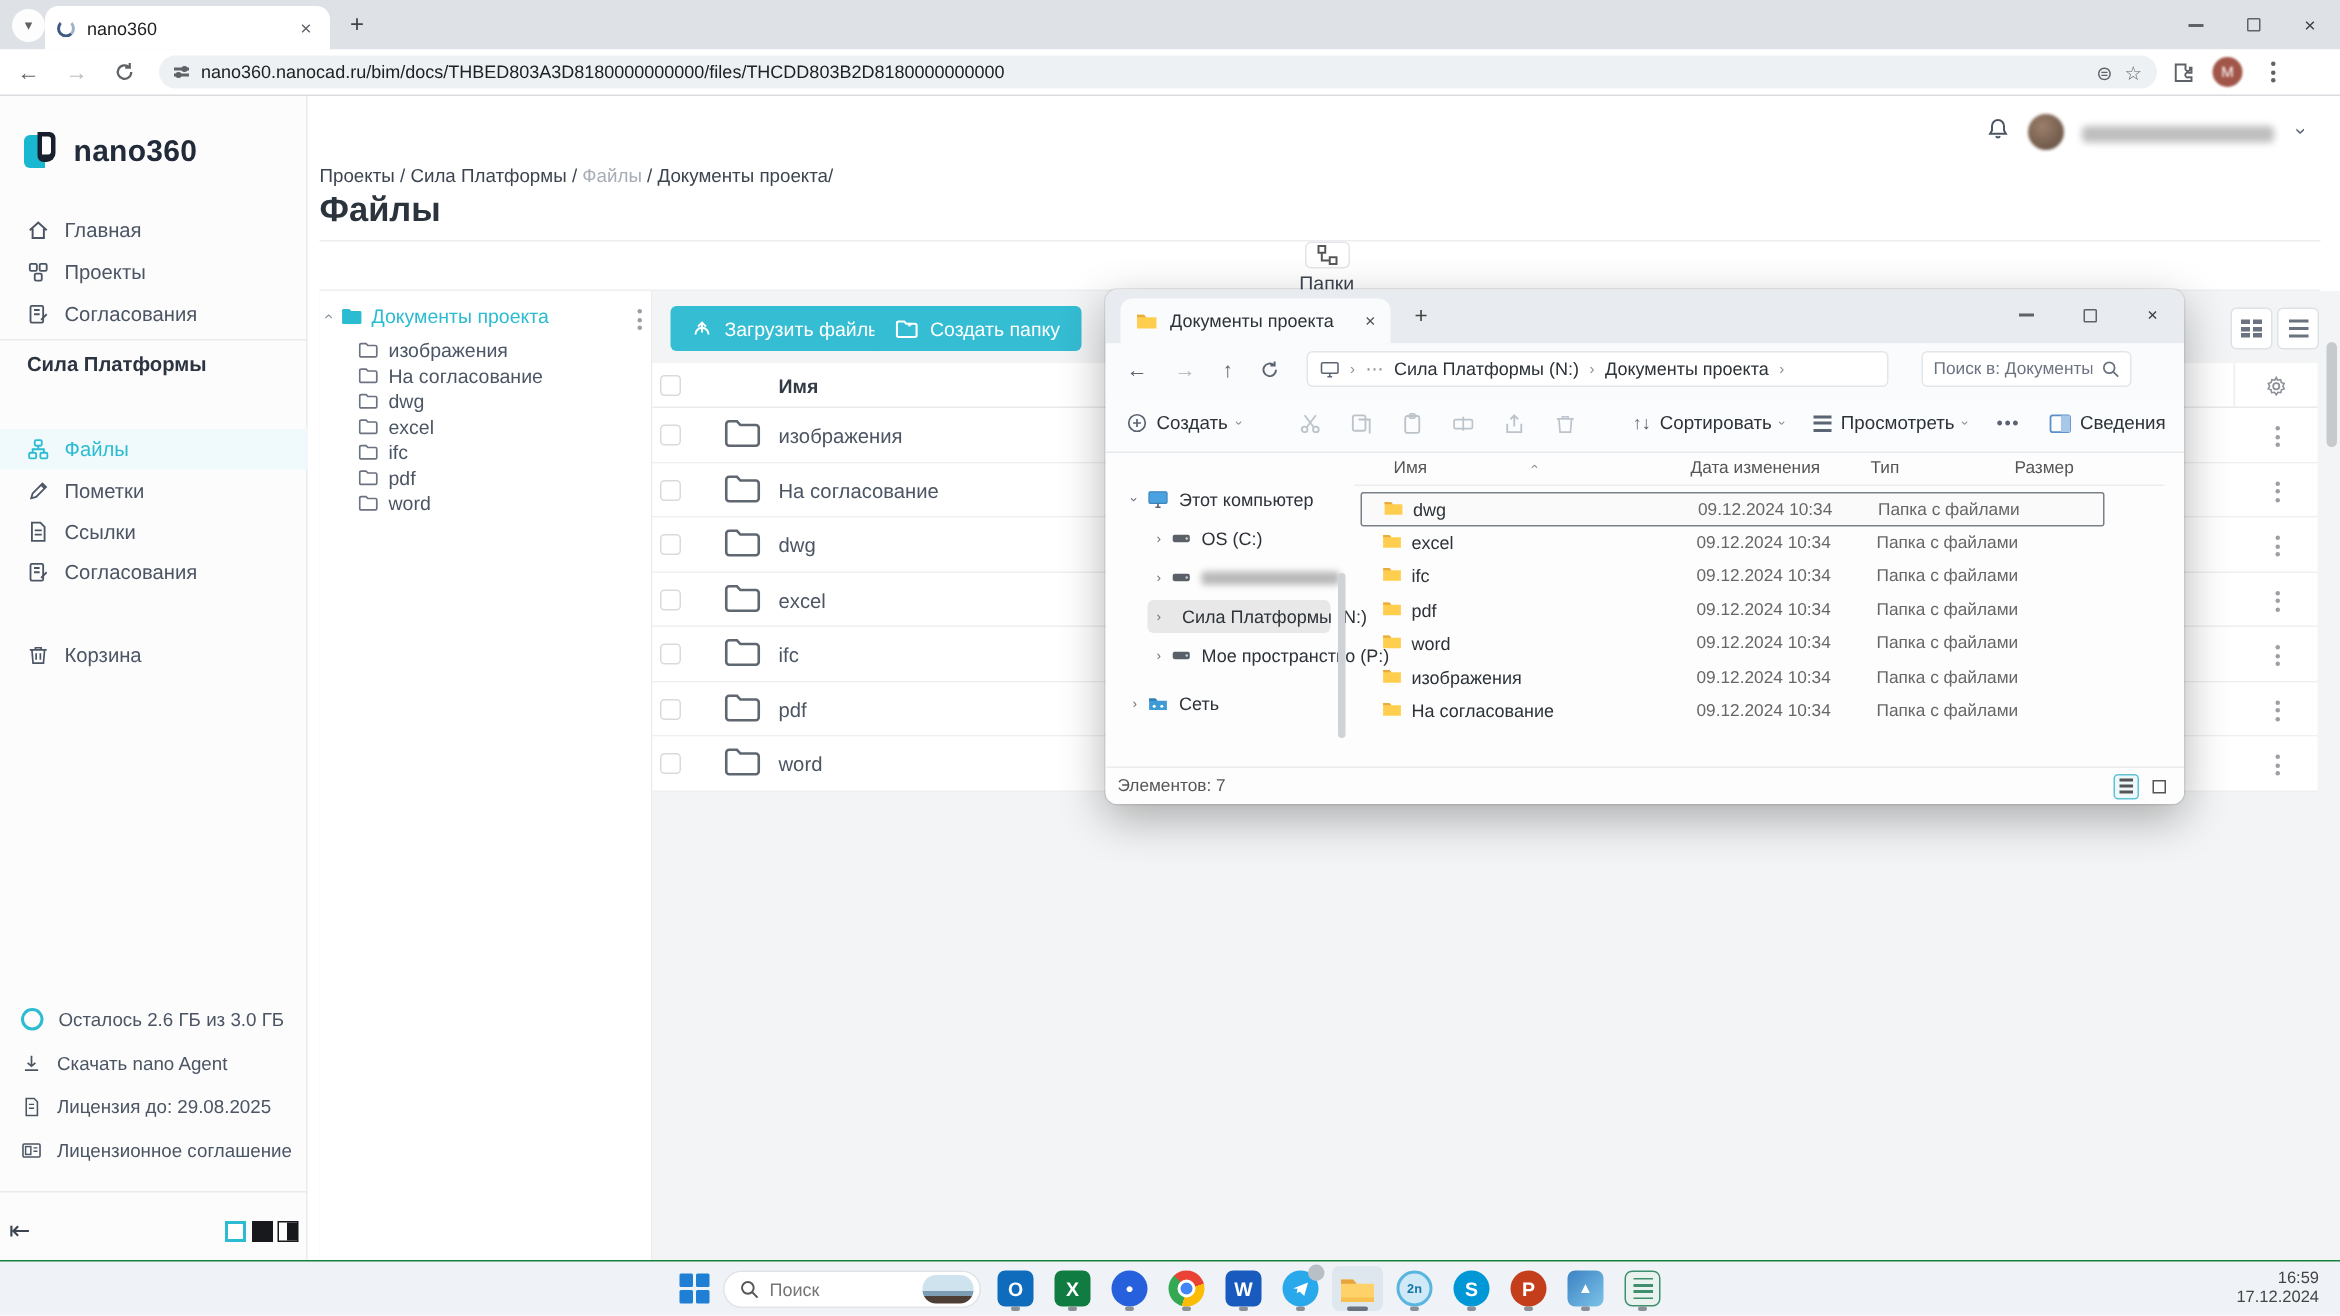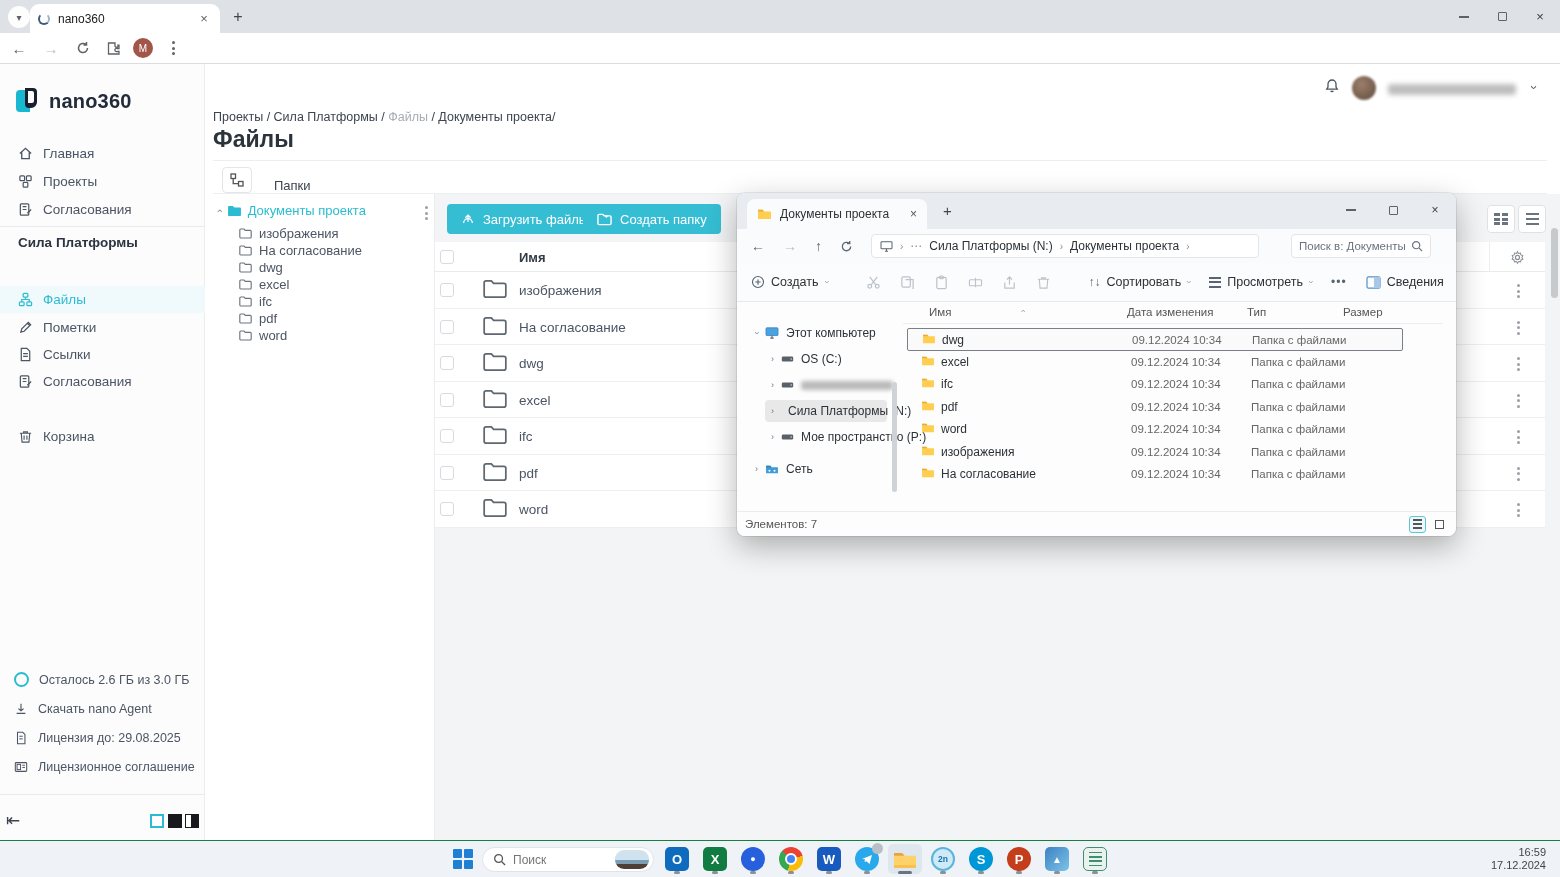--- a/index.html
+++ b/index.html
@@ -66,21 +66,21 @@
   .user-avatar { position:absolute; left:1352px; top:12px; width:24px; height:24px; border-radius:50%; background:radial-gradient(circle at 40% 35%, #9c7f6b, #5d4a3c); filter:blur(1px); }
   .user-name-blur { position:absolute; left:1388px; top:20px; width:128px; height:11px; background:#a8a8a8; border-radius:3px; filter:blur(2.5px); opacity:.75; }
   .user-chev { position:absolute; left:1532px; top:16px; color:#5a6472; font-size:13px; transform:rotate(90deg); }
 
   
   .breadcrumb { position:absolute; left:213px; top:46px; font-size:12.5px; color:#3c4450; }
   .breadcrumb .dim { color:#a6adb5; }
   .page-title { position:absolute; left:213px; top:62px; font-size:23px; font-weight:700; color:#2b333d; }
 
   
-  .folders-bar { position:absolute; left:213px; top:96px; width:1334px; height:34px; border-top:1px solid #eceef0; border-bottom:1px solid #eceef0; display:flex; align-items:flex-end; gap:22px; padding-left:9px; }
+  .folders-bar { position:absolute; left:213px; top:96px; width:1334px; height:34px; border-top:1px solid #eceef0; border-bottom:1px solid #eceef0; display:flex; align-items:center; gap:2px; padding-left:9px;flex-direction:column; }
   .tool-btn { width:30px; height:26px; border:1px solid #e3e5e8; border-radius:4px; background:#fff; display:flex; align-items:center; justify-content:center; }
   .folders-label { font-size:13px; color:#3c4450; }
 
   
   .content-bg { position:absolute; left:213px; top:130px; width:1347px; height:646px; background:#f3f4f5; }
   .tree-panel { position:absolute; left:213px; top:130px; width:222px; height:646px; background:#fff; border-right:1px solid #ececee; }
   .tree-root { position:absolute; left:4px; top:9px; display:flex; align-items:center; gap:6px; font-size:13px; color:#2bbcd2; }
   .tree-caret { color:#7b8794; font-size:11px; transform:rotate(-90deg); display:inline-block; }
   .tree-kebab { position:absolute; right:6px; top:12px; }
   .tree-item { position:absolute; left:26px; display:flex; align-items:center; gap:7px; font-size:13px; color:#4b5563; height:17px; }
@@ -111,21 +111,21 @@
   .ex-tabbar { position:absolute; left:0; top:0; width:719px; height:36px; background:#e8ebef; }
   .ex-tab { position:absolute; left:10px; top:6px; width:180px; height:30px; background:#fafbfc; border-radius:8px 8px 0 0; display:flex; align-items:center; gap:8px; padding:0 10px; }
   .ex-tab-title { flex:1; font-size:12px; color:#2c3238; white-space:nowrap; overflow:hidden; }
   .ex-newtab { position:absolute; left:206px; top:9px; font-size:15px; color:#444; }
   .ex-ctl { position:absolute; top:0; width:42px; height:34px; display:flex; align-items:center; justify-content:center; color:#3c4043; }
   .ex-addr { position:absolute; left:0; top:36px; width:719px; height:34px; background:#fafbfc; display:flex; align-items:center; padding-left:14px; gap:18px; }
   .ex-nav { color:#5a6472; font-size:14px; }
   .ex-nav.dis { color:#b7bdc4; }
   .addr-pill { width:388px; height:24px; background:#fff; border:1px solid #e3e6e9; border-radius:4px; display:flex; align-items:center; gap:7px; padding:0 8px; font-size:12px; color:#2c3238; }
   .addr-sep { color:#8a9096; font-size:10px; }
-  .ex-search { width:140px; height:24px; margin-left:14px; background:#fff; border:1px solid #e3e6e9; border-radius:4px; display:flex; align-items:center; padding:0 7px; gap:6px; font-size:11.5px; color:#6b7280; }
+  .ex-search { width:140px; height:24px; margin-left:4px; background:#fff; border:1px solid #e3e6e9; border-radius:4px; display:flex; align-items:center; padding:0 7px; gap:6px; font-size:11.5px; color:#6b7280; }
   .ex-search span { flex:1; white-space:nowrap; overflow:hidden; }
   .ex-cmd { position:absolute; left:0; top:70px; width:719px; height:39px; background:#fbfcfd; border-bottom:1px solid #e7e9eb; display:flex; align-items:center; padding:0 14px; gap:19px; }
   .cmd-lbl { display:flex; align-items:center; gap:6px; font-size:12.5px; color:#2c3238; }
   .cmd-chev { font-size:9px; color:#8a9096; transform:rotate(90deg); display:inline-block; }
   .cmd-sep { width:1px; height:20px; background:#e3e5e8; }
   .cmd-dis svg { display:block; }
   .ex-body { position:absolute; left:0; top:109px; width:719px; height:209px; background:#fdfdfe; }
   .np-row { position:absolute; display:flex; align-items:center; gap:7px; font-size:12px; color:#2c3238; height:22px; padding:0 6px; border-radius:4px; }
   .np-chev { color:#6b7280; font-size:9px; display:inline-block; }
   .np-sel { background:#e8e8e8; }
@@ -188,20 +188,29 @@
   </div>
 
   <div class="toolbar">
     <div class="navbtn">←</div>
     <div class="navbtn dis">→</div>
     <div class="navbtn">
       <svg width="14" height="14" viewBox="0 0 14 14">
           <path d="M11.5 7a4.5 4.5 0 1 1-1.4-3.2M10.5 1v3h-3" fill="none" stroke="#5f6368" stroke-width="1.5"></path>
         </svg>
     </div>
+    <div class="addresspill">
+      <span class="tuneicon">
+          <i></i>
+          <i></i>
+        </span>
+      <span class="urltext">nano360.nanocad.ru/bim/docs/THBED803A3D8180000000000/files/THCDD803B2D8180000000000</span>
+      <span class="pill-ic">⊜</span>
+      <span class="pill-ic">☆</span>
+    </div>
     <div class="tb-ic">
       <svg width="15" height="15" viewBox="0 0 15 15">
           <path d="M6 2h3v2.2a1.6 1.6 0 1 0 3 0H13v3.3h-2a1.6 1.6 0 1 0 0 3h2V13H2.5V2H6z" fill="none" stroke="#5f6368" stroke-width="1.3"></path>
         </svg>
     </div>
     <div class="tb-ic">
       <span class="profile-avatar">M</span>
     </div>
     <div class="tb-ic">
         <span class="kebab">

